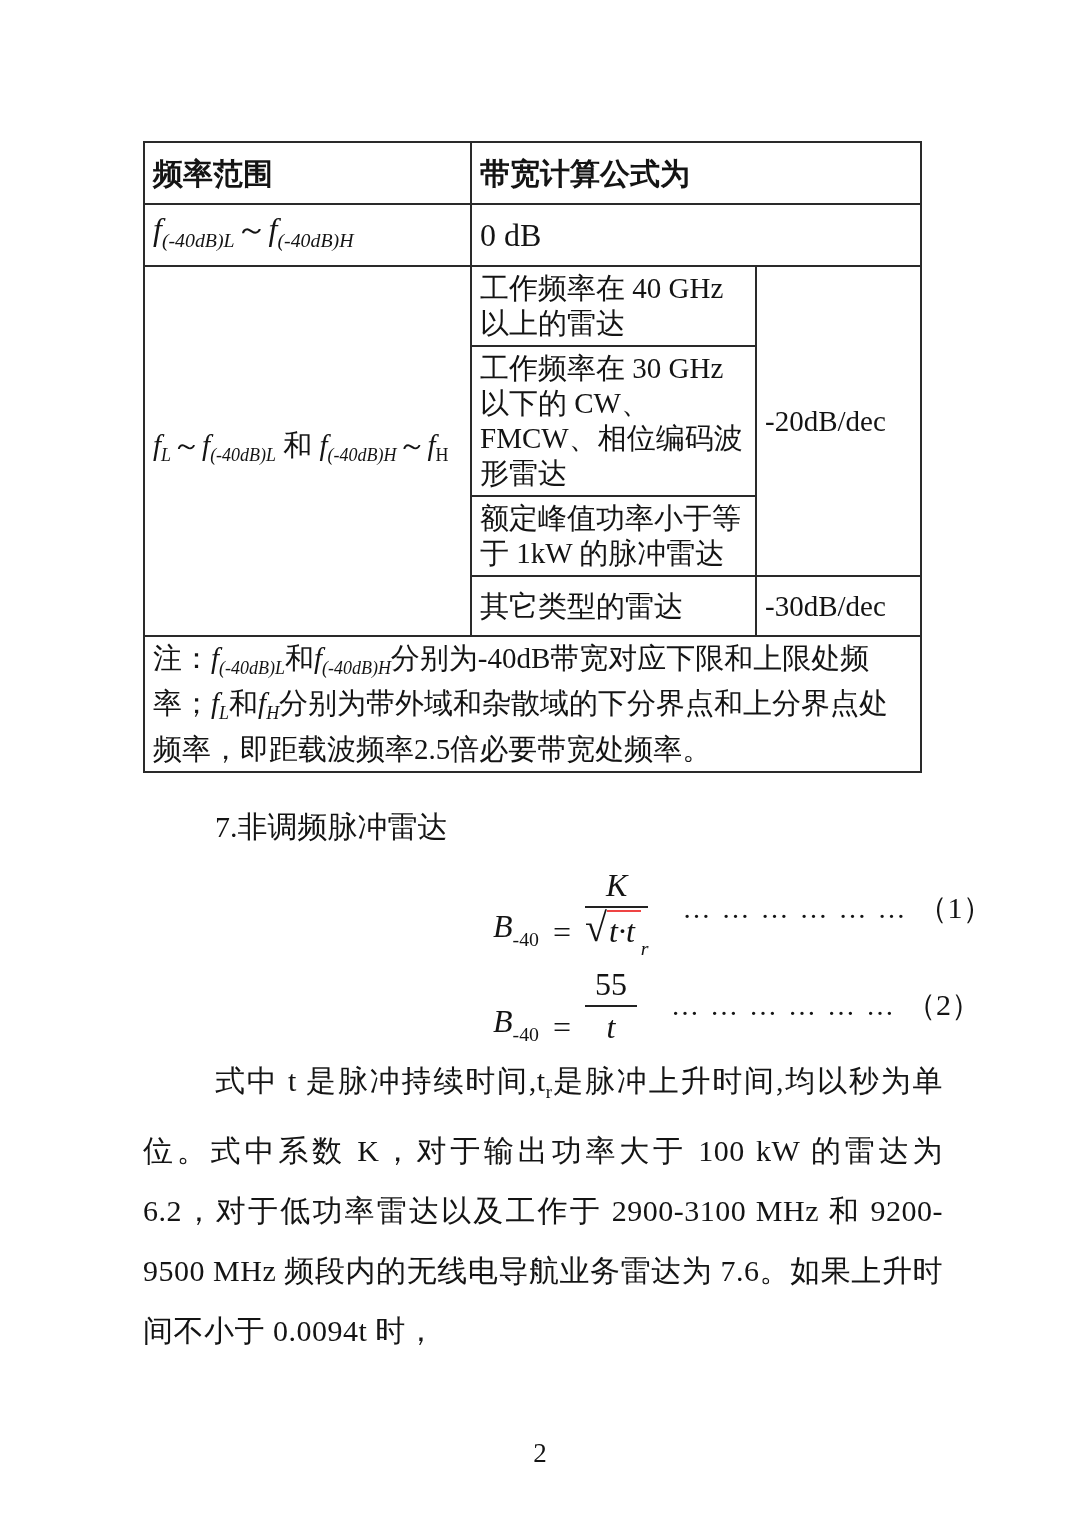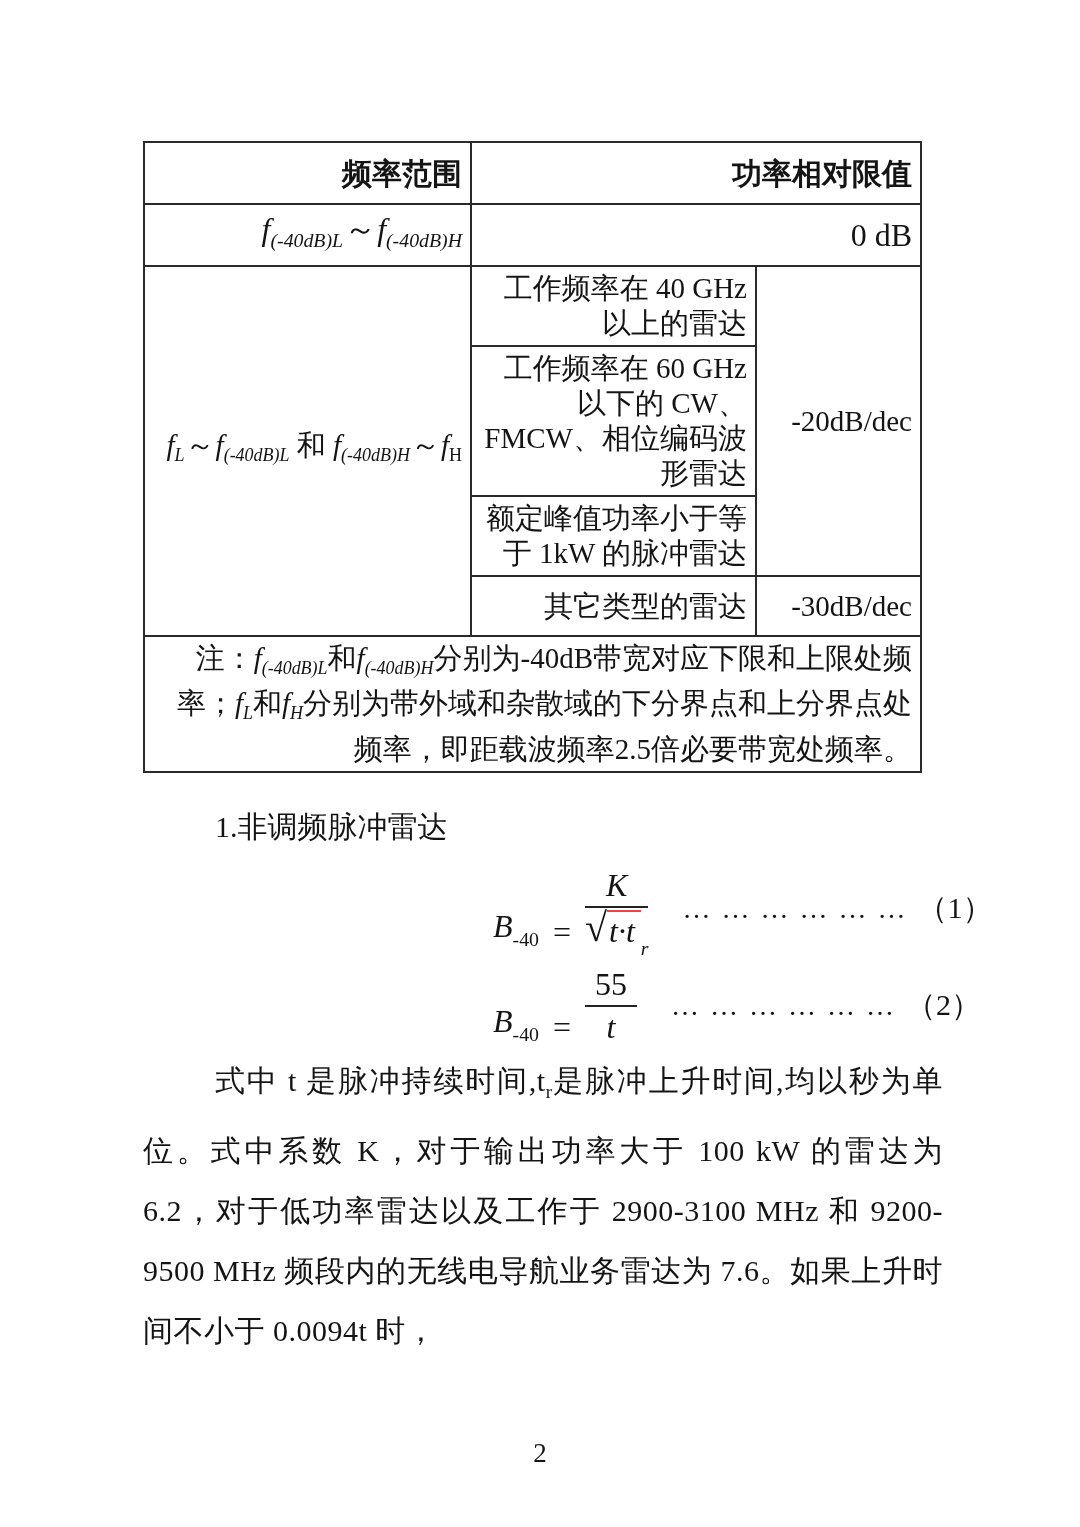--- a/index.html
+++ b/index.html
@@ -16,21 +16,21 @@
 
   
   table.limits{
     border-collapse:collapse;
     width:777px;
     table-layout:fixed;
     margin-bottom:24px;
   }
   table.limits th, table.limits td{
     border:2px solid #2a2a2a;
-    text-align:right;
+    text-align:left;
     vertical-align:middle;
     font-size:29px;
     padding:4px 8px;
     line-height:35px;
   }
   table.limits th{font-weight:bold;font-size:30px;height:52px;}
   tr.r-inband td{height:52px;font-size:32px;}
   td.case-2l{height:64px;}
   td.case-3l{height:100px;}
   td.case-1l{height:50px;}
@@ -111,49 +111,49 @@
 
     <table class="limits">
       <colgroup>
           <col style="width:327px">
           <col style="width:285px">
           <col style="width:165px">
         </colgroup>
       <tbody>
           <tr>
         <th>频率范围</th>
-        <th colspan="2">功率相对限值</th>
+        <th colspan="2">带宽计算公式为</th>
       </tr>
       <tr class="r-inband">
         <td><span class="mi">f</span><sub class="msub">(-40dB)L</sub><span class="tilde">～</span><span class="mi">f</span><sub class="msub">(-40dB)H</sub></td>
         <td colspan="2">0 dB</td>
       </tr>
       <tr>
         <td rowspan="4"><span class="mi">f</span><sub class="msub">L</sub><span class="tilde">～</span><span class="mi">f</span><sub class="msub">(-40dB)L</sub><span> 和 </span><span class="mi">f</span><sub class="msub">(-40dB)H</sub><span class="tilde">～</span><span class="mi">f</span><sub class="msub rm">H</sub></td>
         <td class="case-2l">工作频率在 40 GHz 以上的雷达</td>
         <td rowspan="3">-20dB/dec</td>
       </tr>
       <tr>
-        <td class="case-3l">工作频率在 60 GHz 以下的 CW、FMCW、相位编码波形雷达</td>
+        <td class="case-3l">工作频率在 30 GHz 以下的 CW、FMCW、相位编码波形雷达</td>
       </tr>
       <tr>
         <td class="case-2l">额定峰值功率小于等于 1kW 的脉冲雷达</td>
       </tr>
       <tr>
         <td class="case-1l">其它类型的雷达</td>
         <td>-30dB/dec</td>
       </tr>
       <tr>
         <td colspan="3" class="note-cell"><span>注：</span><span class="mi">f</span><sub class="msub">(-40dB)L</sub><span>和</span><span class="mi">f</span><sub class="msub">(-40dB)H</sub><span>分别为-40dB带宽对应下限和上限处频率；</span><span class="mi">f</span><sub class="msub">L</sub><span>和</span><span class="mi">f</span><sub class="msub">H</sub><span>分别为带外域和杂散域的下分界点和上分界点处频率，即距载波频率2.5倍必要带宽处频率。</span></td>
       </tr>
     </tbody>
       </table>
 
 
-    <div class="heading">1.非调频脉冲雷达</div>
+    <div class="heading">7.非调频脉冲雷达</div>
 
 
     <div class="formula-row">
       <span class="equation">
         <span><span class="lhs">B</span><sub class="lhs-sub">-40</sub></span>
         <span class="mrel">=</span>
         <span class="frac">
           <span class="num">K</span>
           <span class="den">
             <span class="sqrt">

